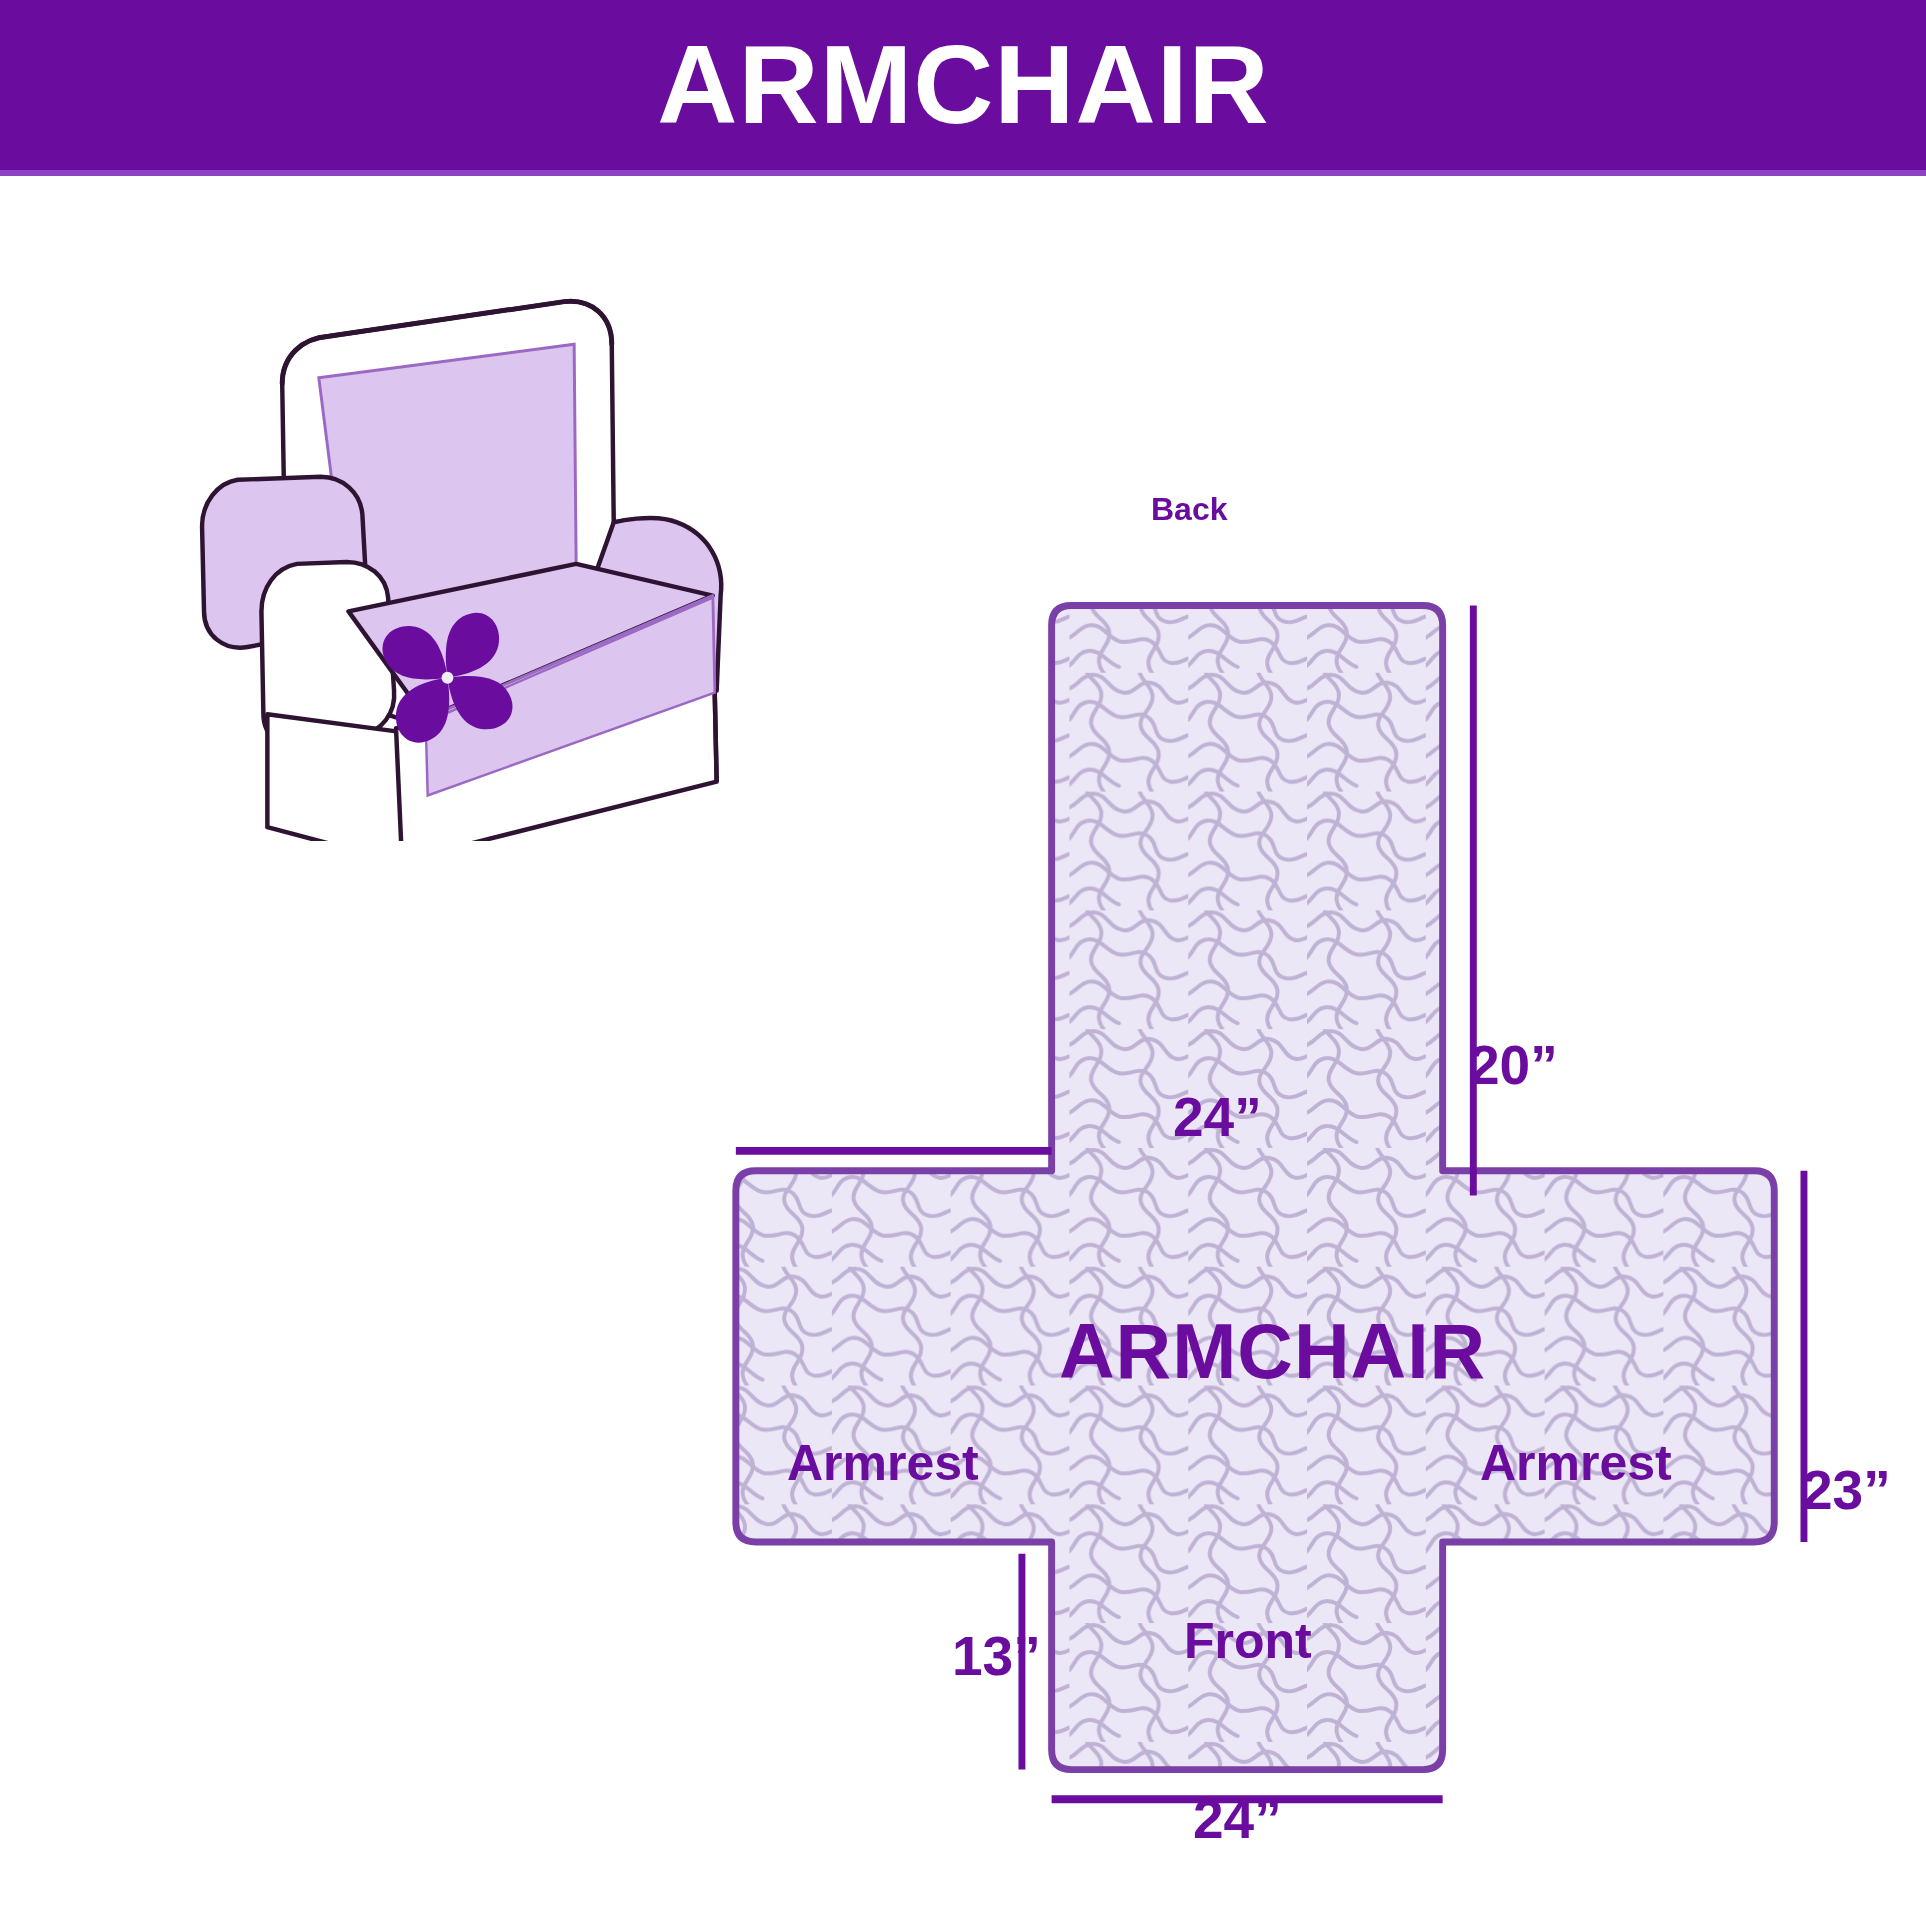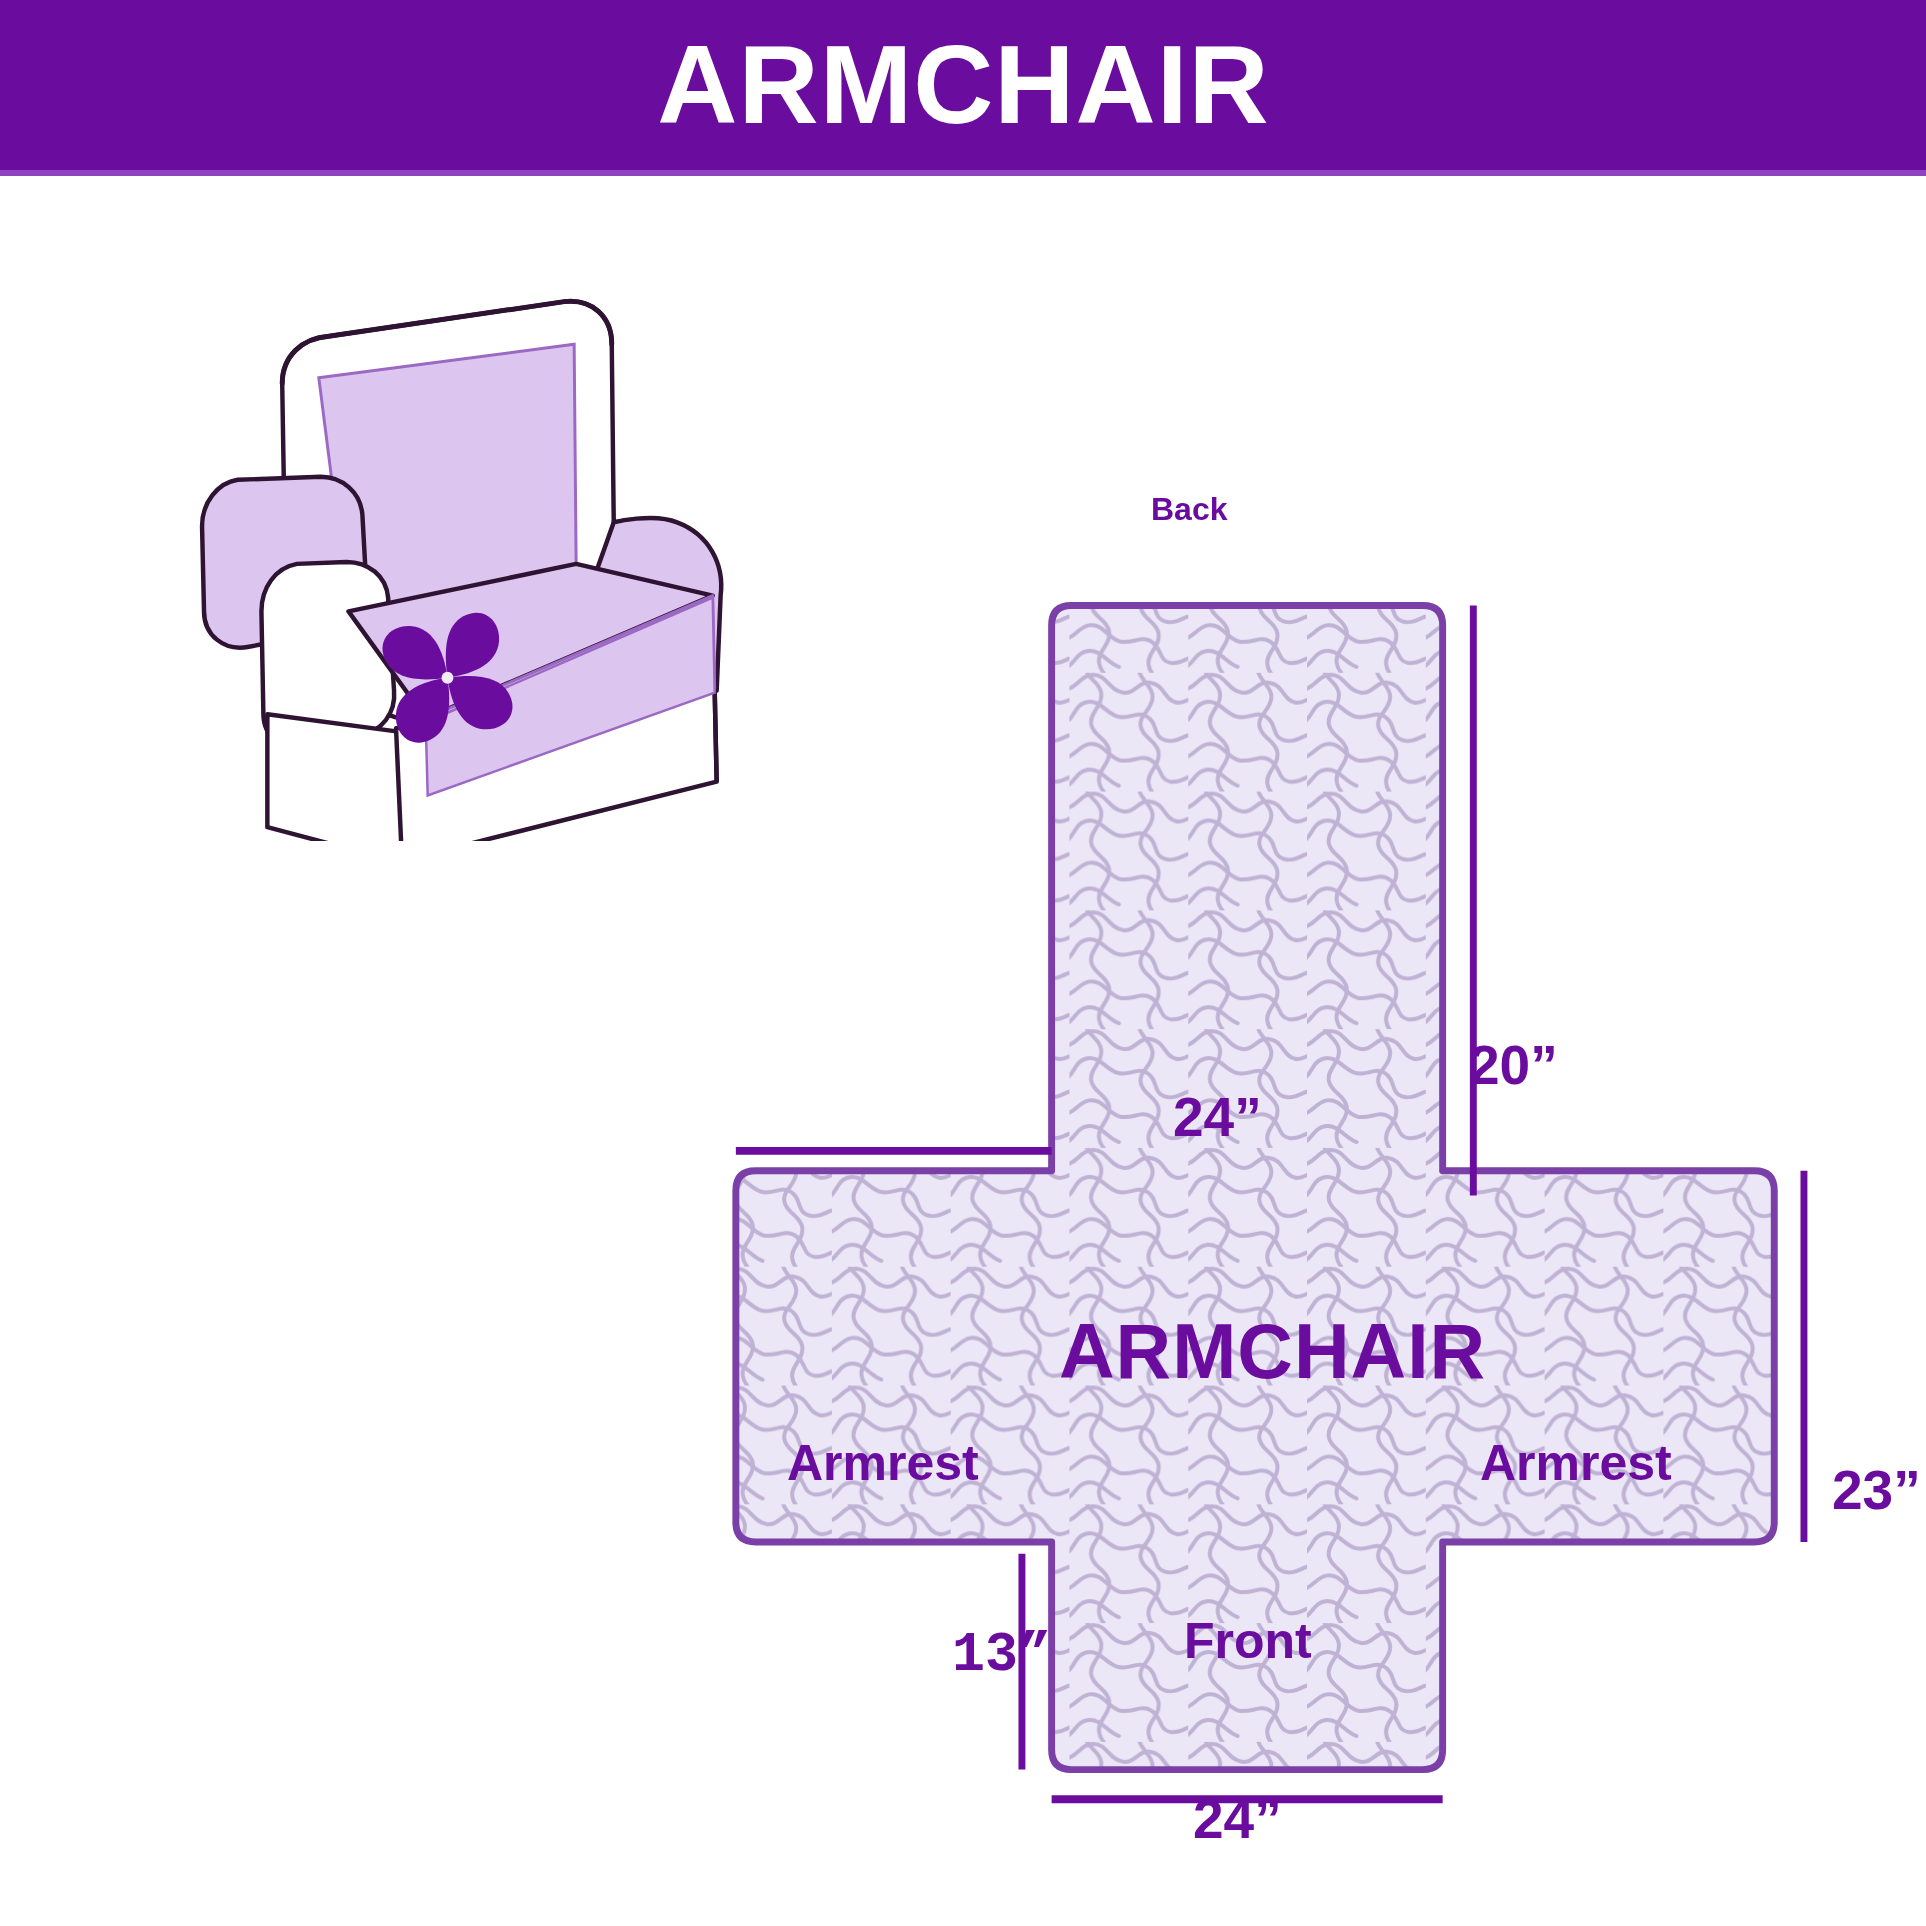--- a/index.html
+++ b/index.html
@@ -93,22 +93,22 @@
   }
 
   #label-back      { left: 1151px; top: 491px;  font-size: 32px; }
   #label-armchair  { left: 1059px; top: 1307px; font-size: 77px; letter-spacing: 1px; }
   #label-armrest-left  { left: 787px;  top: 1434px; font-size: 50px; }
   #label-armrest-right { left: 1480px; top: 1434px; font-size: 50px; }
   #label-front     { left: 1184px; top: 1612px; font-size: 50px; }
 
   #dim-40  { left: 1469px; top: 1033px; font-size: 55px; }
   #dim-24-top { left: 1173px; top: 1085px; font-size: 55px; }
-  #dim-23  { left: 1802px; top: 1458px; font-size: 55px; padding-left: 30px; }
-  #dim-13  { left: 952px;  top: 1624px; font-size: 55px; font-family: Liberation Mono, monospace; }
+  #dim-23  { left: 1802px; top: 1458px; font-size: 55px; }
+  #dim-13  { left: 952px;  top: 1624px; font-size: 55px; }
   #dim-24-bottom { left: 1193px; top: 1787px; font-size: 55px; }
 </style>
 </head>
 <body>
 
 <div id="header-banner">
   <div id="header-title">ARMCHAIR</div>
   <div class="banner-underline"></div>
 </div>
 

